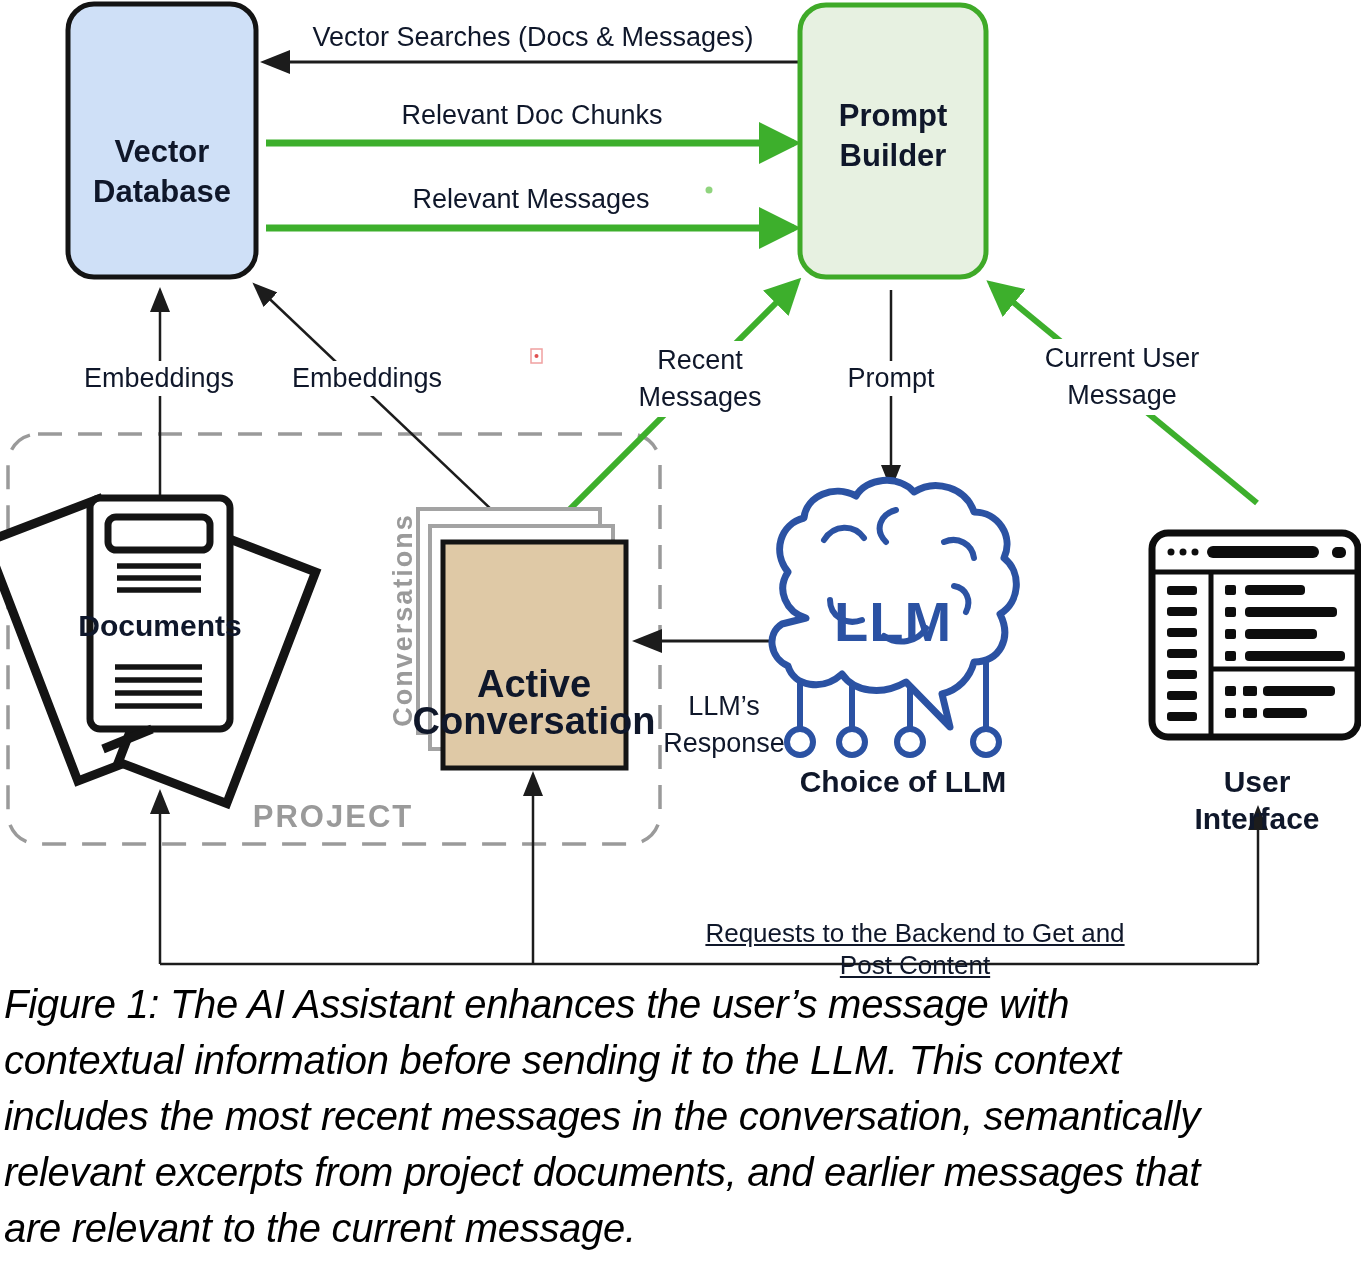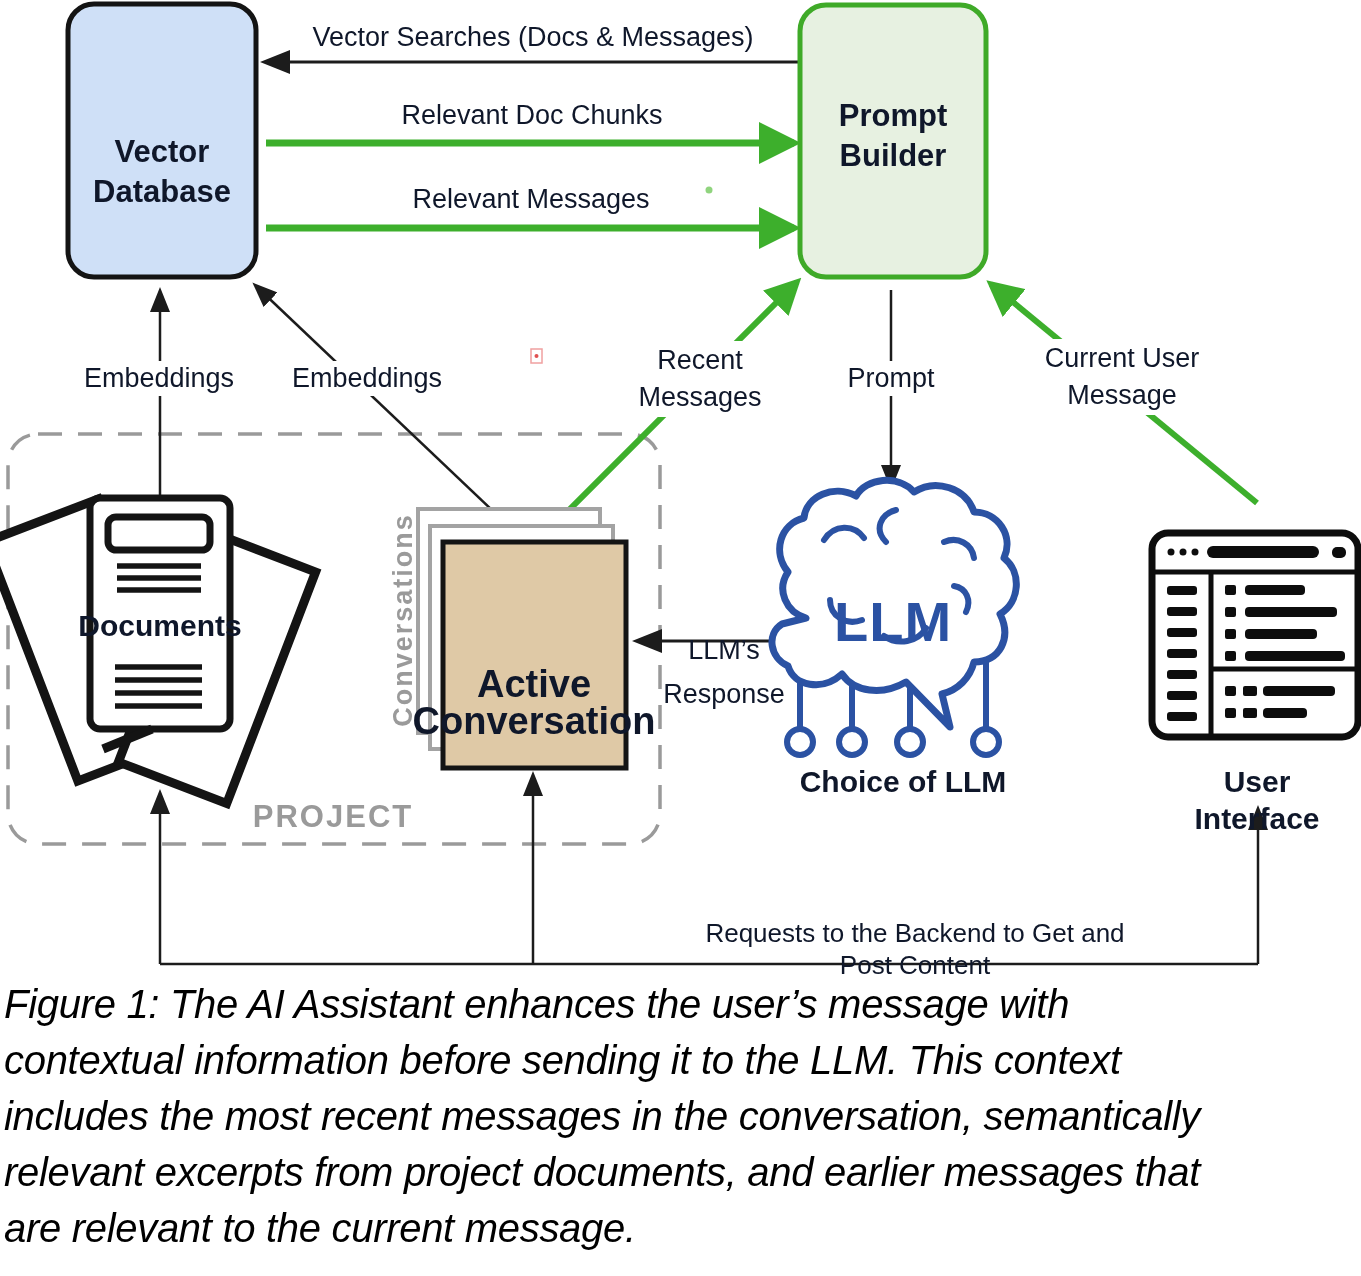--- a/index.html
+++ b/index.html
@@ -166,23 +166,23 @@
 <div class="lbl" style="left:532px;top:99px;text-align:center;">Relevant Doc Chunks</div>
 <div class="lbl" style="left:531px;top:183px;">Relevant Messages</div>
 
 <div class="lbl bg" style="left:159px;top:361px;">Embeddings</div>
 <div class="lbl bg" style="left:367px;top:361px;">Embeddings</div>
 <div class="lbl bg" style="left:700px;top:341px;line-height:37px;">Recent
 Messages</div>
 <div class="lbl bg" style="left:891px;top:361px;">Prompt</div>
 <div class="lbl bg" style="left:1122px;top:339px;line-height:37px;">Current User
 Message</div>
-<div class="lbl" style="left:724px;top:628px;line-height:44px;">LLM’s
+<div class="lbl" style="left:724px;top:688px;line-height:37px;">LLM’s
 Response</div>
-<div class="lbl" style="left:915px;top:918px;font-size:26px;">Requests to the Backend to Get and Post Content</div>
+<div class="lbl" style="left:915px;top:918px;font-size:26px;text-decoration:underline;">Requests to the Backend to Get and Post Content</div>
 
 <div class="lbl bold" style="left:160px;top:608px;font-size:30px;">Documents</div>
 <div class="vlabel" style="left:403px;top:620px;">Conversations</div>
 <div class="lbl bold" style="left:534px;top:646px;font-size:38px;line-height:37px;margin-top:20px;">Active
 Conversation</div>
 <div class="lbl bold gray" style="left:333px;top:798px;font-size:31px;letter-spacing:2px;">PROJECT</div>
 
 <div class="llm-word" style="left:893px;top:556px;">LLM</div>
 <div class="lbl bold" style="left:903px;top:764px;font-size:30px;">Choice of LLM</div>
 <div class="lbl bold" style="left:1257px;top:764px;font-size:30px;">User Interface</div>

